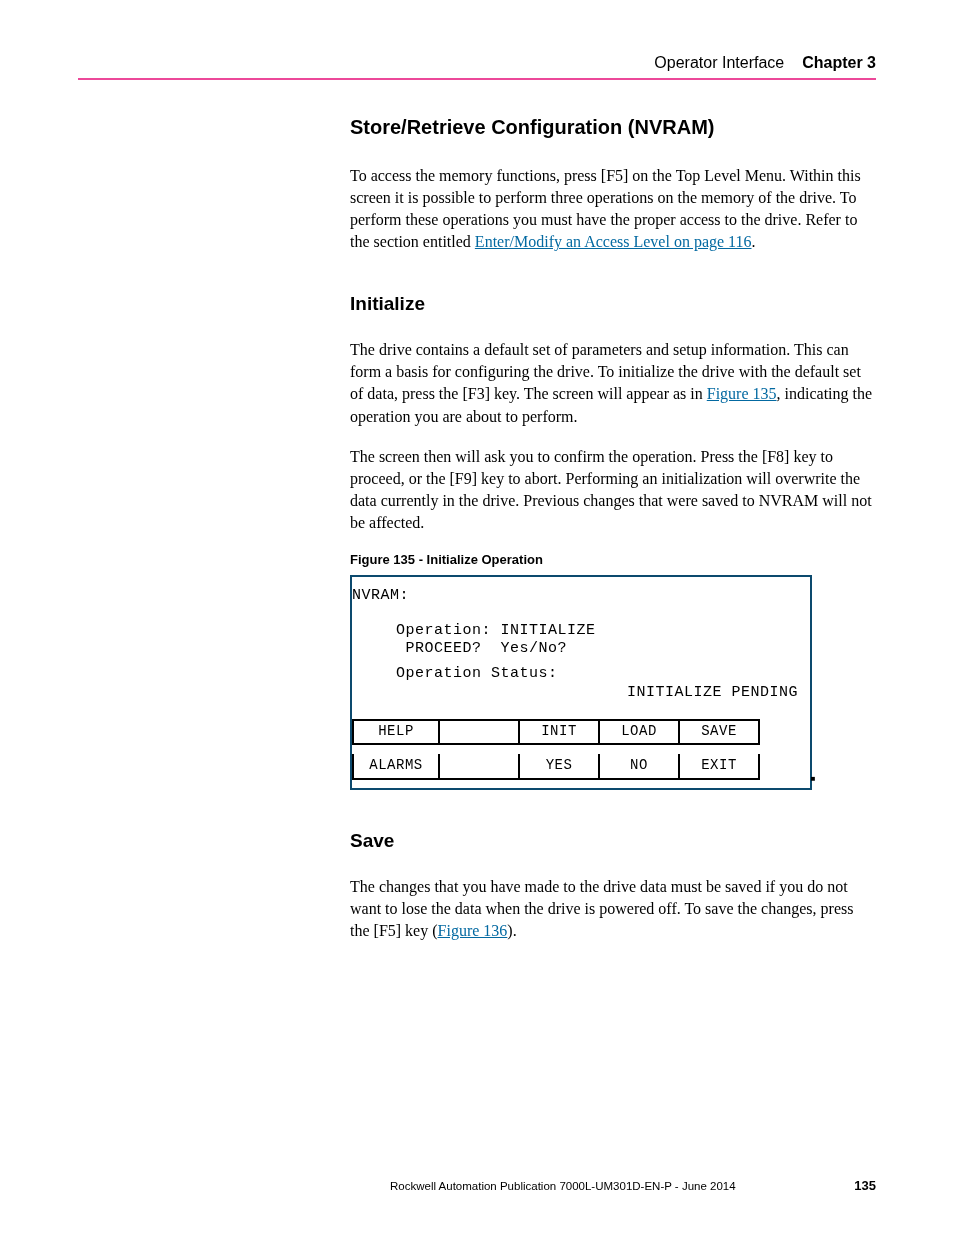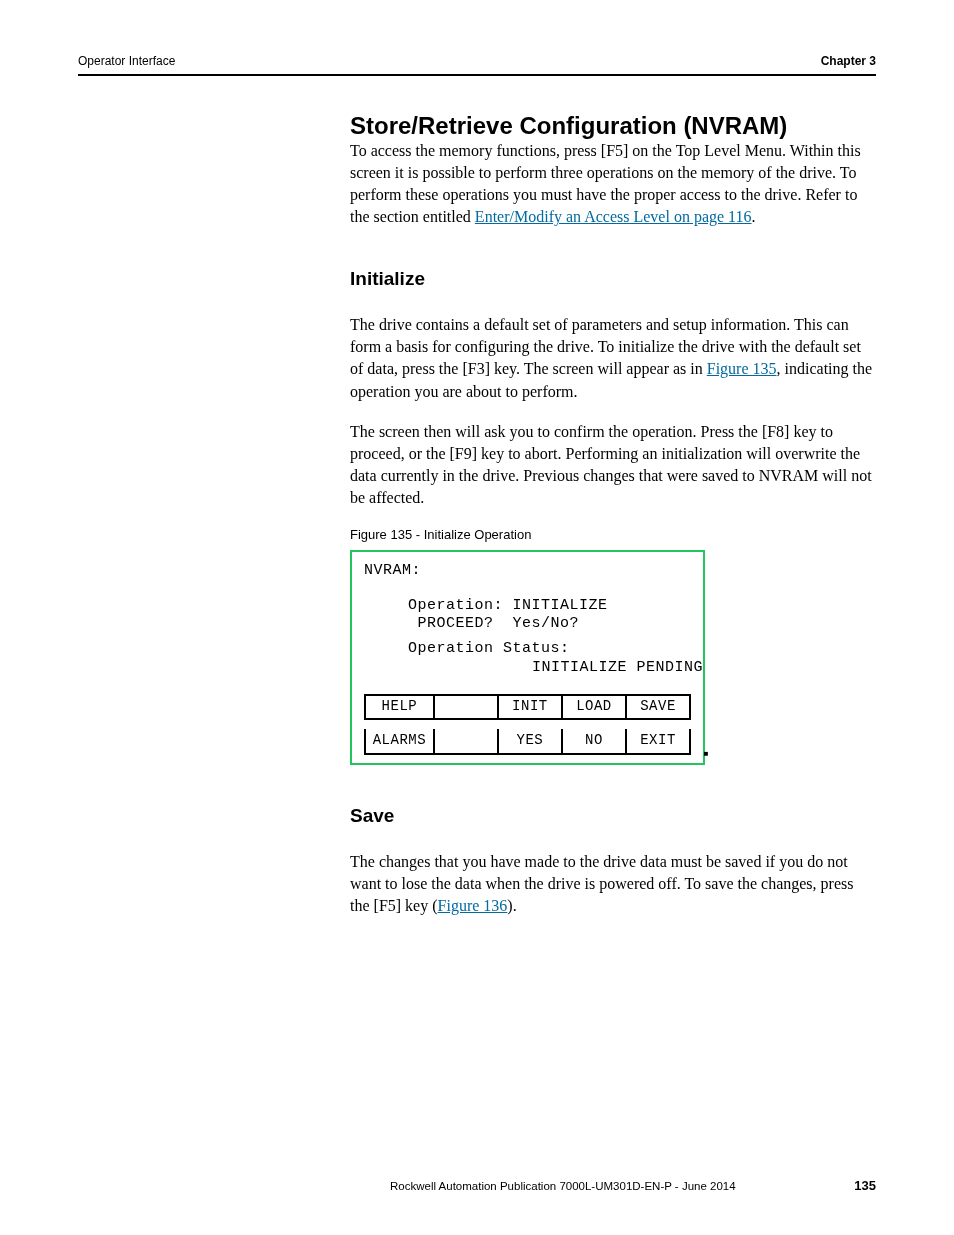--- a/index.html
+++ b/index.html
@@ -10,67 +10,68 @@
     position: relative;
   }
   .page {
     width: 954px;
     height: 1235px;
     position: relative;
     padding: 54px 78px 0 78px;
   }
   .running-header {
     display: flex;
-    justify-content: space-between;
+    justify-content: flex-end;
     align-items: baseline;
     font-family: Arial, Helvetica, sans-serif;
-    font-size: 12px;
+    font-size: 16px;
     color: #000;
     padding-bottom: 6px;
-    border-bottom: 2px solid #000000;
+    border-bottom: 2px solid #ec4899;
     margin-bottom: 36px;
   }
   .running-header .section-name { margin-right: 18px; }
   .running-header .chapter-label { font-weight: 700; }
   .content {
     margin-left: 272px;
     width: 524px;
   }
   .h2 {
     font-family: Arial, Helvetica, sans-serif;
     font-weight: 700;
-    font-size: 24px;
+    font-size: 20px;
+    margin-bottom: 26px;
   }
   .h3 {
     font-family: Arial, Helvetica, sans-serif;
     font-weight: 700;
     font-size: 19px;
     margin-top: 40px;
     margin-bottom: 24px;
   }
   .para {
     font-size: 16px;
     line-height: 1.38;
     margin-bottom: 18px;
   }
   .link {
     color: #0369a1;
     text-decoration: underline;
   }
   .figcap {
     font-family: Arial, Helvetica, sans-serif;
-    font-weight: 400;
+    font-weight: 700;
     font-size: 13px;
     margin-top: 10px;
     margin-bottom: 8px;
   }
   .screen-box {
-    width: 355px;
-    border: 2px solid #22c55e;
-    padding: 10px 12px 8px 12px;
+    width: 462px;
+    border: 2px solid #0c4a6e;
+    padding: 10px 12px 8px 0;
     font-family: 'Courier New', monospace;
     font-size: 15px;
     line-height: 1.25;
     letter-spacing: 0.5px;
     margin-left: 0;
     position: relative;
   }
   .screen-title { margin-bottom: 16px; }
   .screen-lines { margin-left: 44px; margin-bottom: 6px; }
   .screen-line { white-space: pre; }

